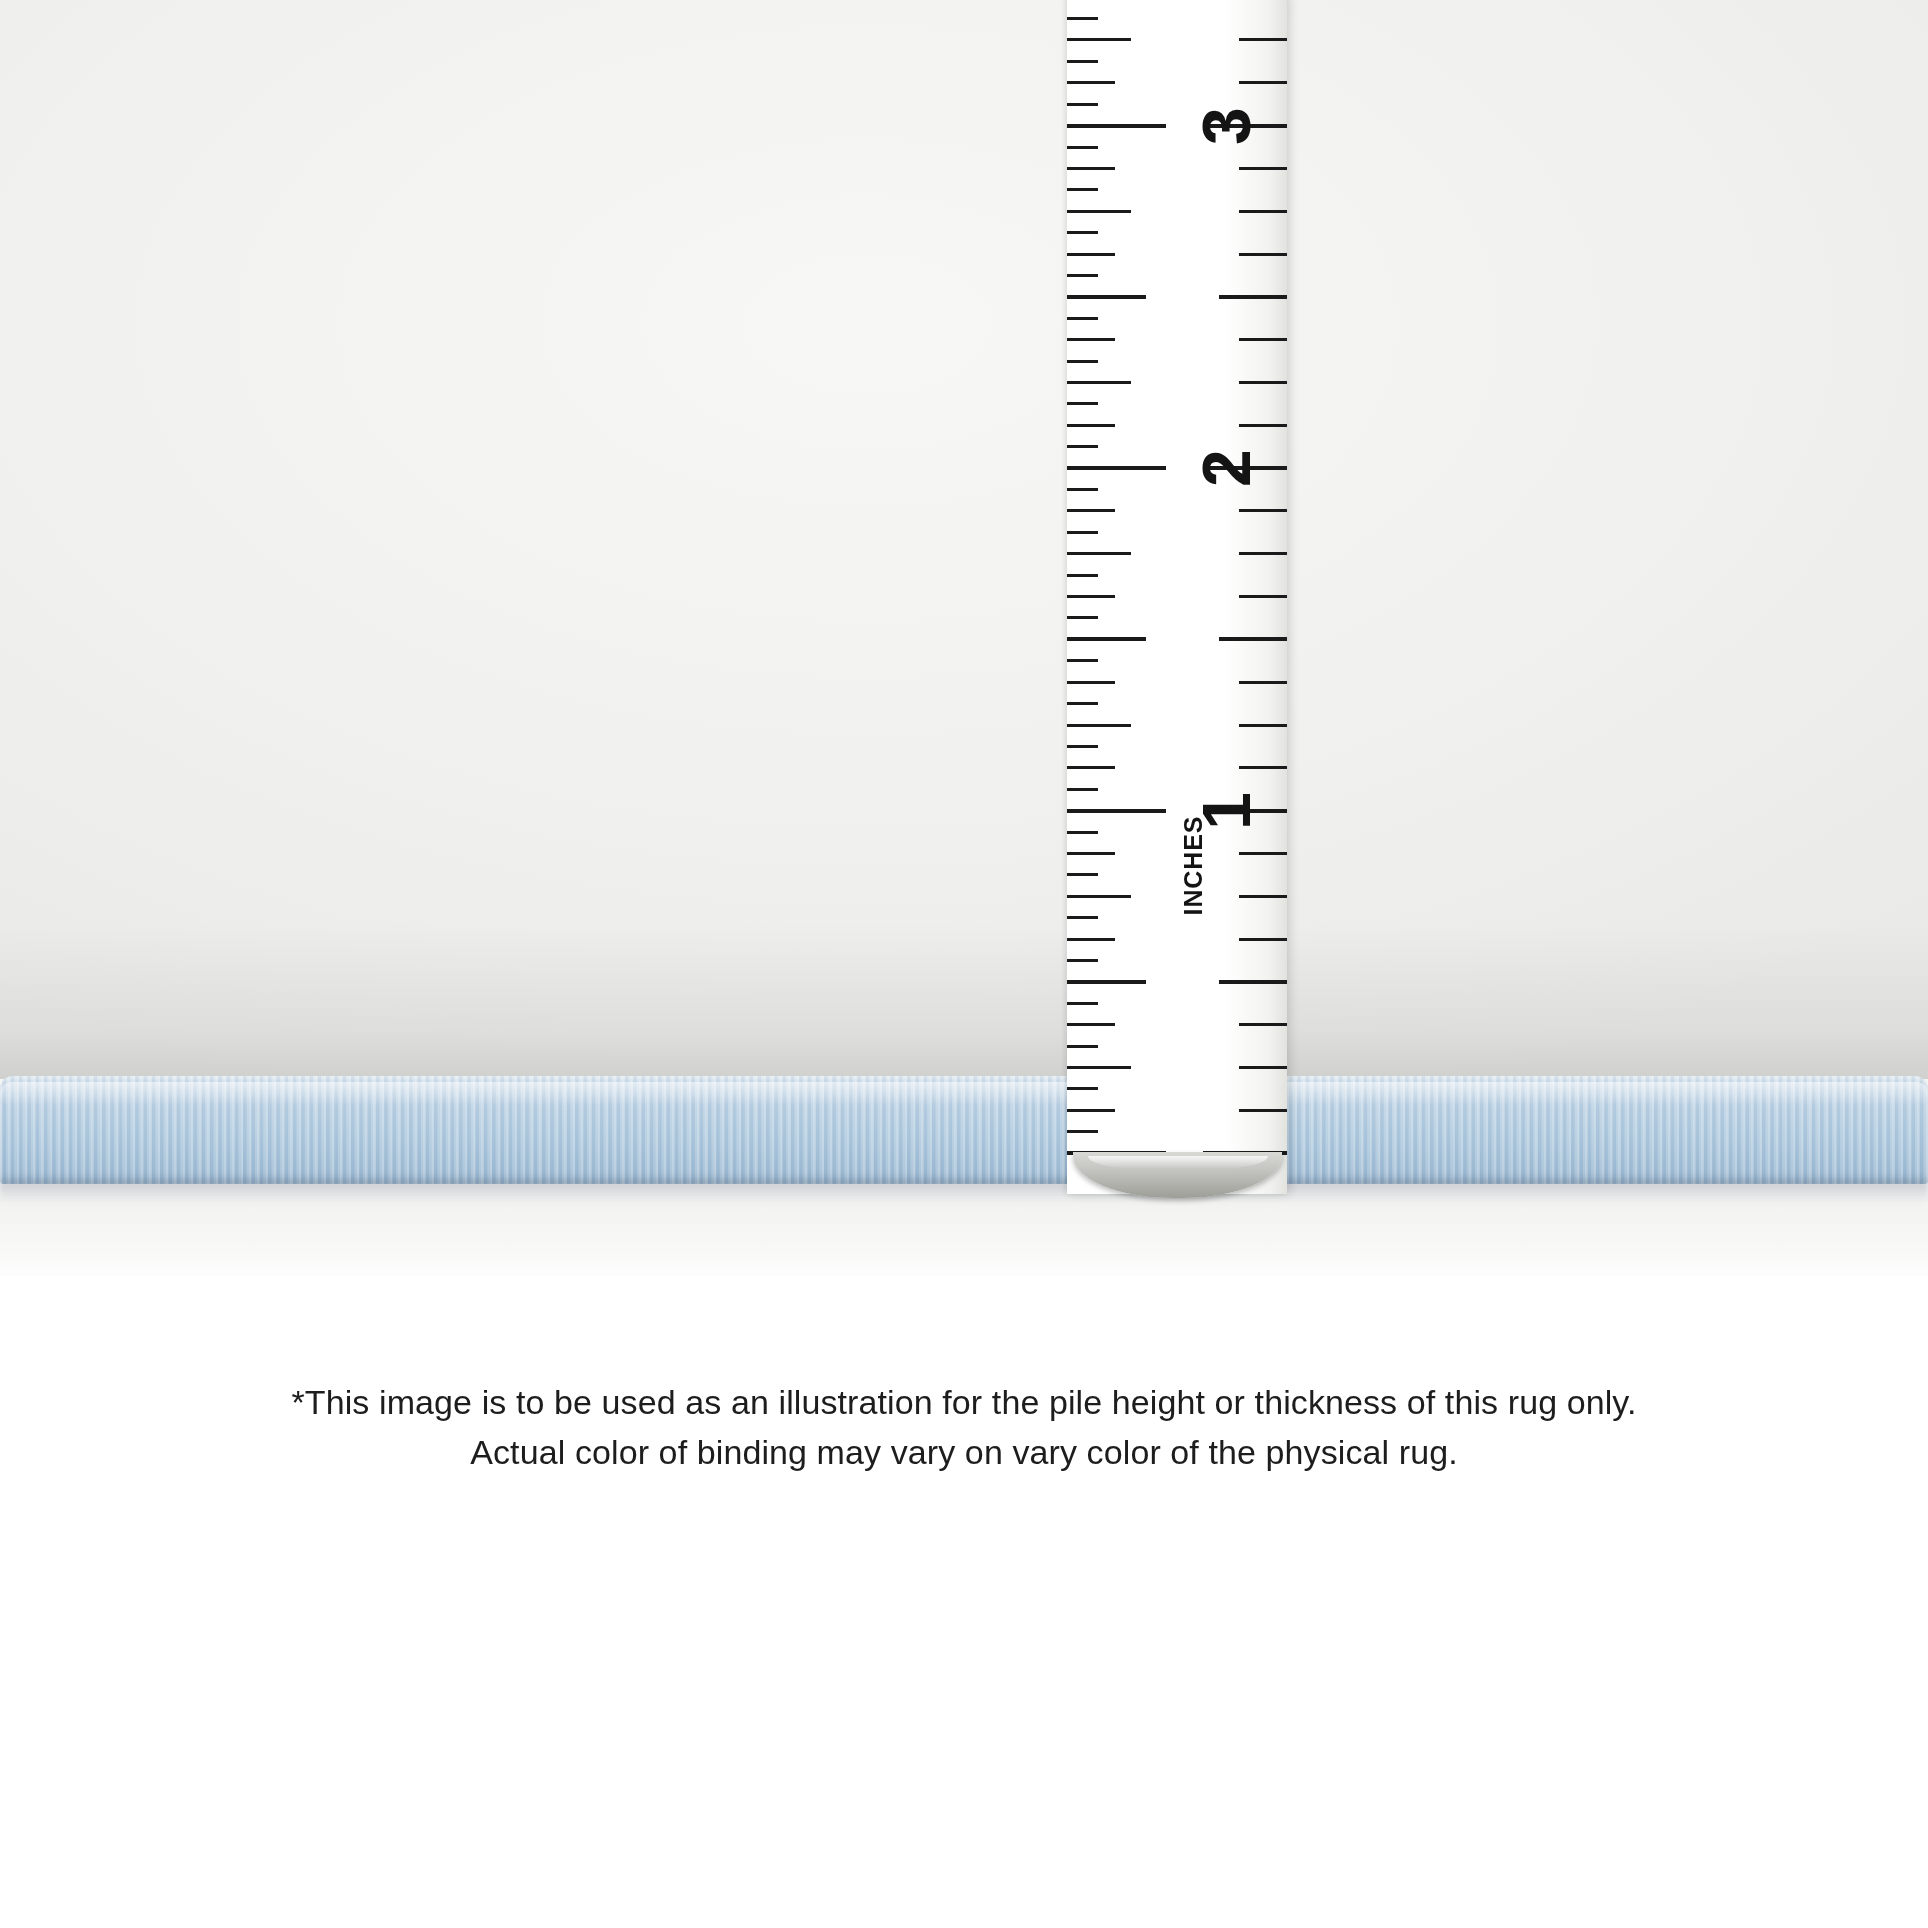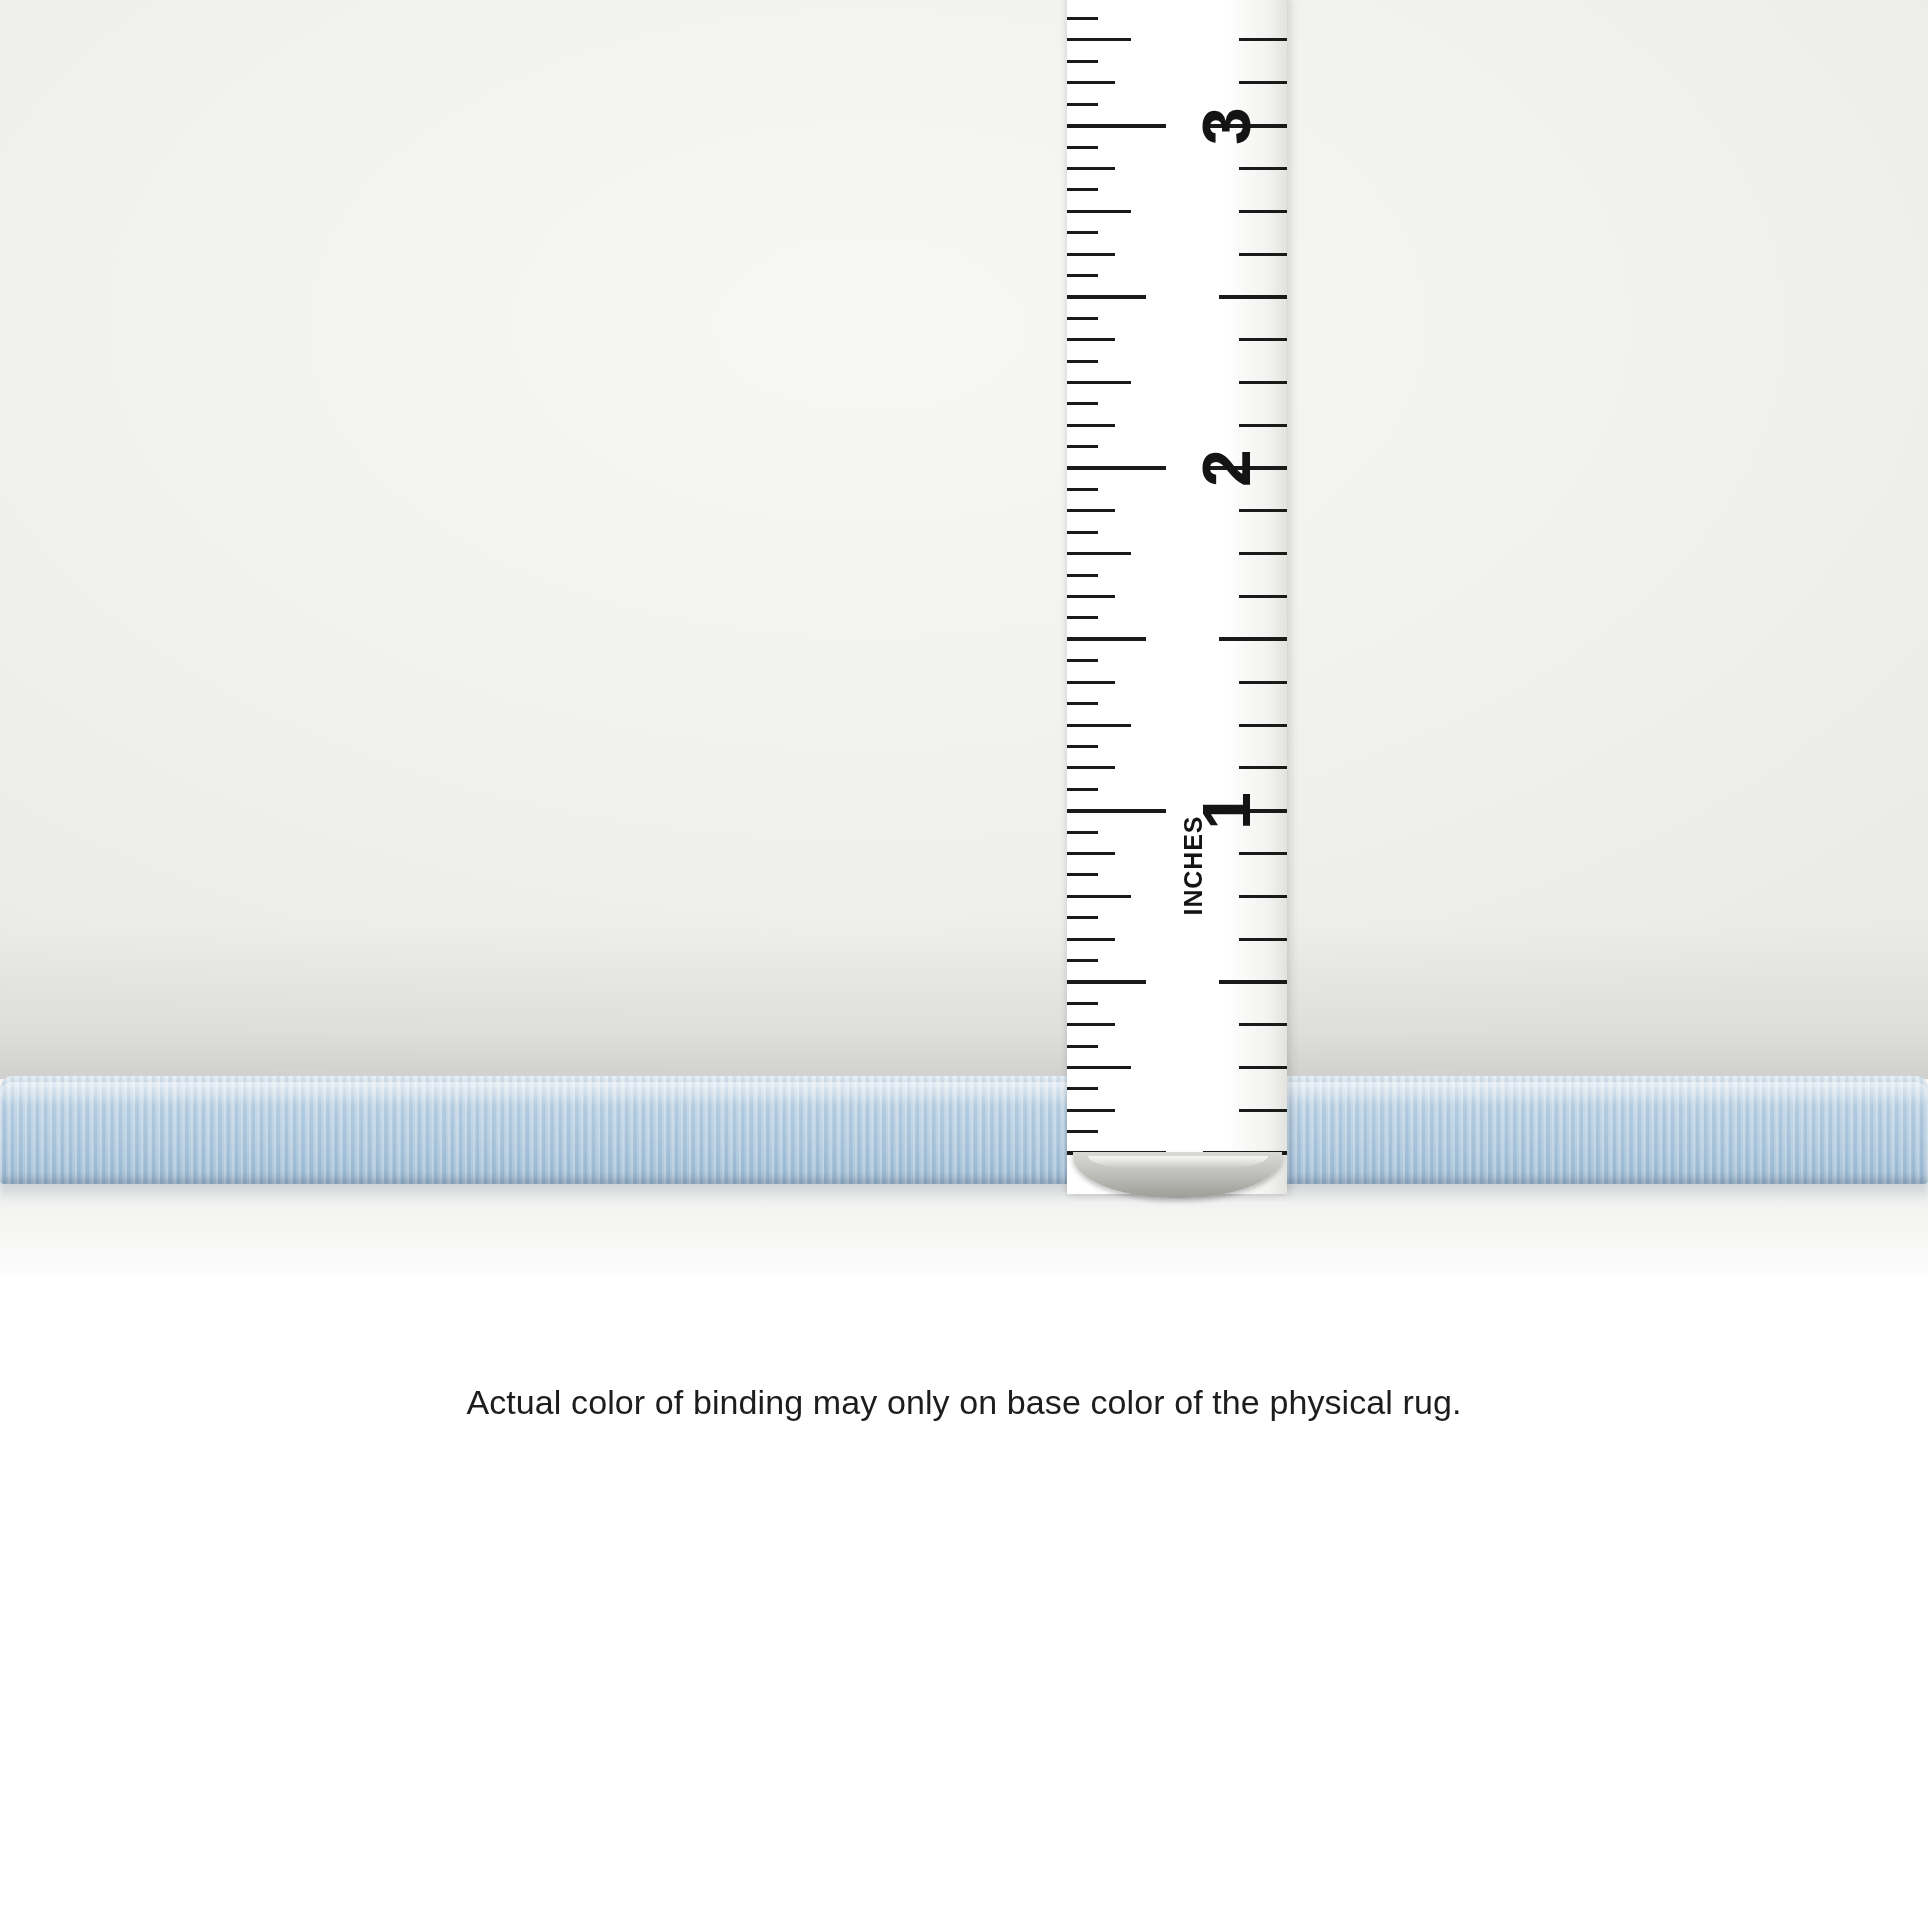--- a/index.html
+++ b/index.html
@@ -315,17 +315,18 @@
           <div class="num-inches" style="left: 53px; top: 854px; width: 147px; height: 31px; line-height: 31px; text-align: center;">INCHES</div>
         </div>
     </div>
     <div class="ruler-tab">
       <div class="ruler-tab-hi"></div>
     </div>
 
   </div>
 
   <div class="caption">
-    <span class="caption-line">Actual color of binding may only on base color of the physical rug.</span>
+    <span class="caption-line">*This image is to be used as an illustration for the pile height or thickness of this rug only.</span>
+    <span class="caption-line">Actual color of binding may vary on vary color of the physical rug.</span>
   </div>
 
 </div>
 
 
 </body></html>

